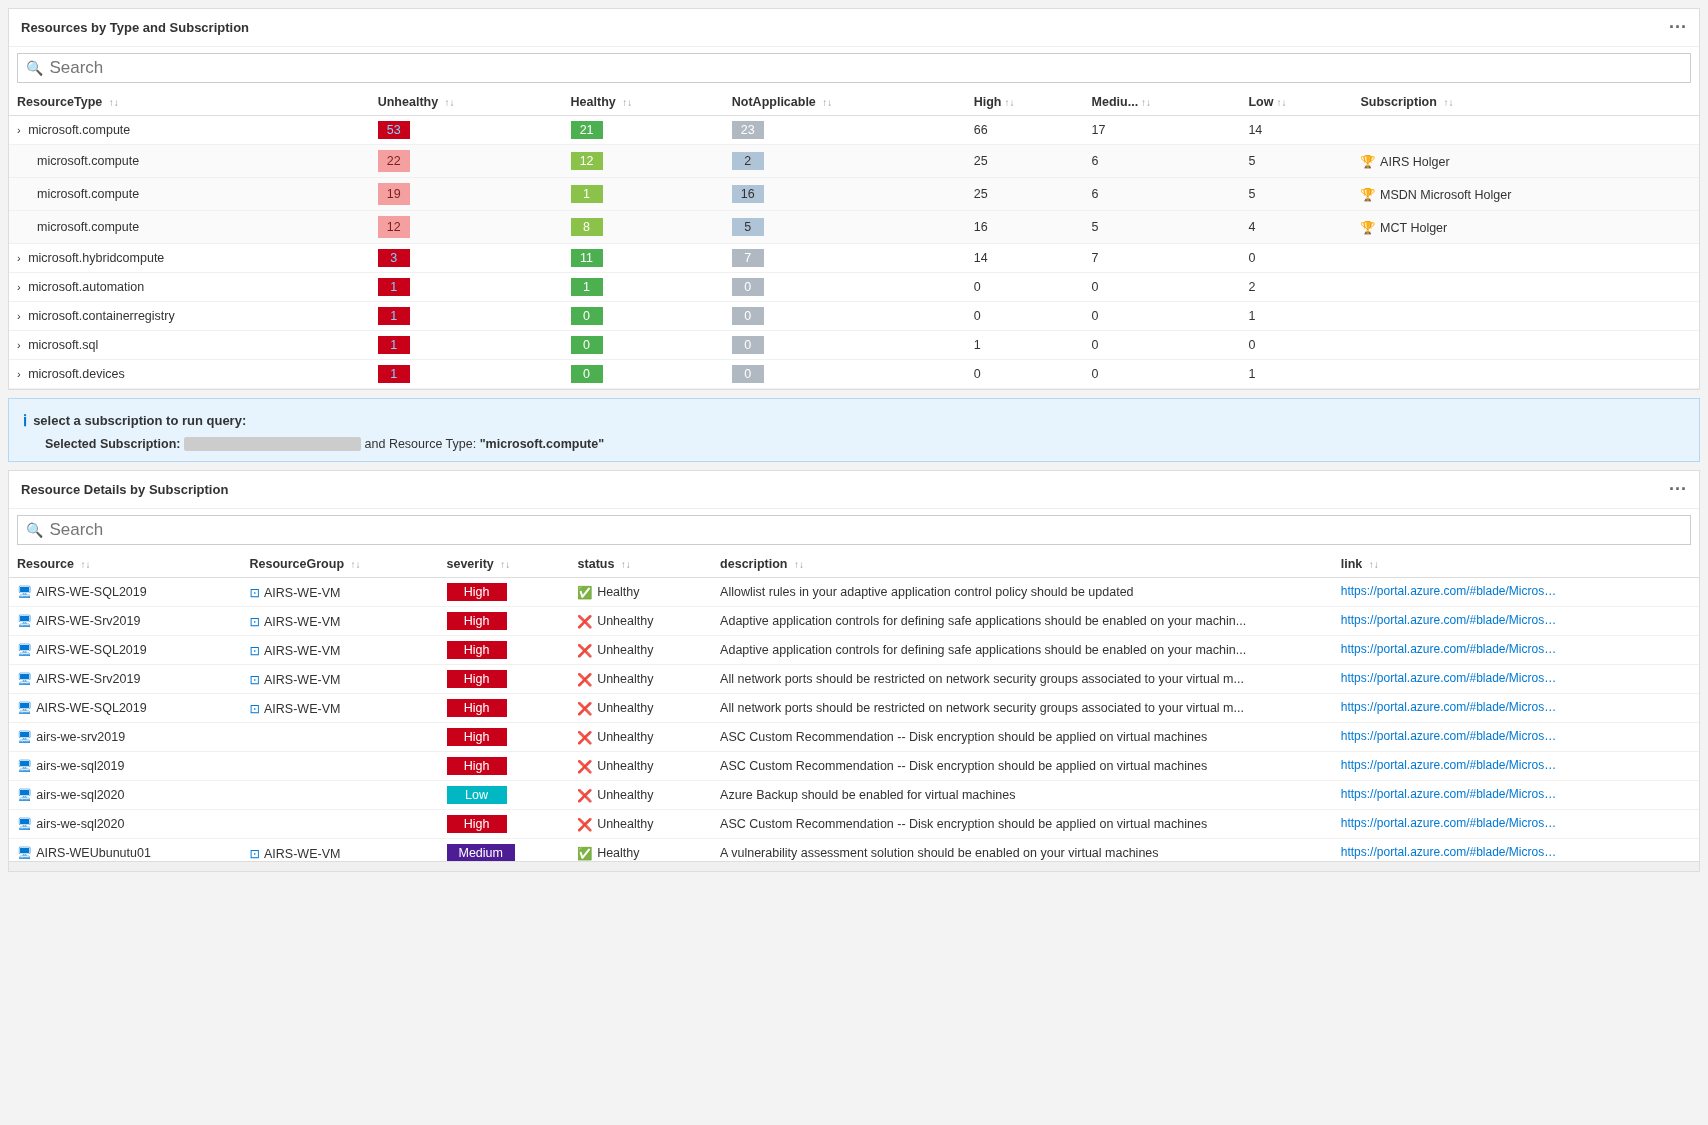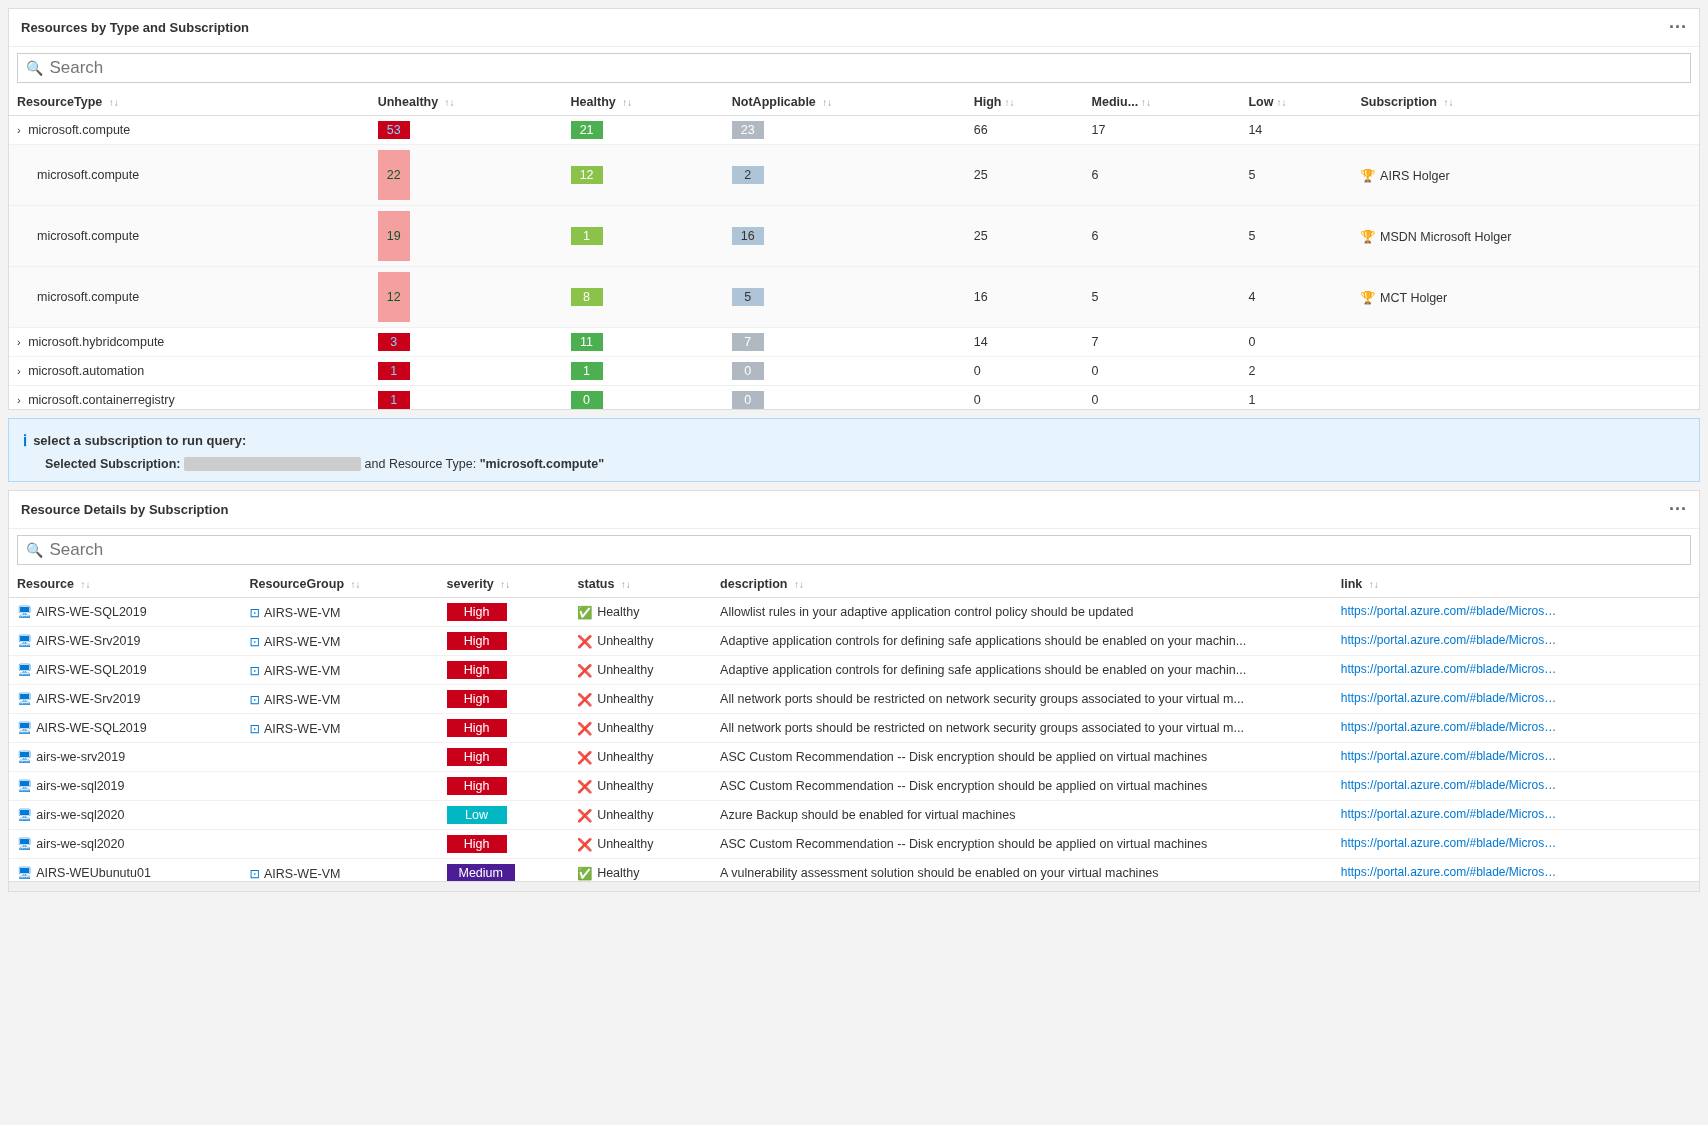--- a/index.html
+++ b/index.html
@@ -14,21 +14,21 @@
     .search-icon { color: #666; margin-right: 6px; font-size: 14px; }
 
     table { width: 100%; border-collapse: collapse; font-size: 12.5px; }
     th { padding: 6px 8px; text-align: left; font-weight: 600; border-bottom: 1px solid #ddd; white-space: nowrap; color: #333; background: #fff; }
     th .sort-arrows { color: #999; font-size: 10px; margin-left: 3px; }
     td { padding: 5px 8px; border-bottom: 1px solid #f0f0f0; white-space: nowrap; }
 
     .count-red { background: #c8001a; color: #7dd3fc; padding: 2px 4px; display: inline-block; min-width: 32px; text-align: center; }
     .count-green { background: #4caf50; color: #fff; padding: 2px 8px; display: inline-block; min-width: 32px; text-align: center; }
     .count-gray { background: #b0b8c1; color: #fff; padding: 2px 8px; display: inline-block; min-width: 32px; text-align: center; }
-    .count-pink { background: #f4a0a0; color: #14532d; padding: 18px 8px; display: inline-block; min-width: 32px; text-align: center; }
+    .count-pink { background: #f4a0a0; color: #7f1d1d; padding: 4px 8px; display: inline-block; min-width: 32px; text-align: center; }
     .count-lightgreen { background: #8bc34a; color: #fff; padding: 2px 8px; display: inline-block; min-width: 32px; text-align: center; }
     .count-lightblue { background: #b0c4d8; color: #333; padding: 2px 8px; display: inline-block; min-width: 32px; text-align: center; }
     tr.child-row td { background: #fafafa; }
     tr.child-row td:first-child { padding-left: 28px; }
 
     .chevron { display: inline-block; margin-right: 4px; font-size: 11px; }
     .sub-icon { color: #e6a817; margin-right: 4px; }
 
     .info-banner { background: #e8f4fd; border: 1px solid #b3d7f5; margin: 8px; padding: 10px 14px; display: flex; flex-direction: column; gap: 6px; }
     .info-banner .info-title { display: flex; align-items: center; gap: 6px; font-weight: 600; color: #333; }

